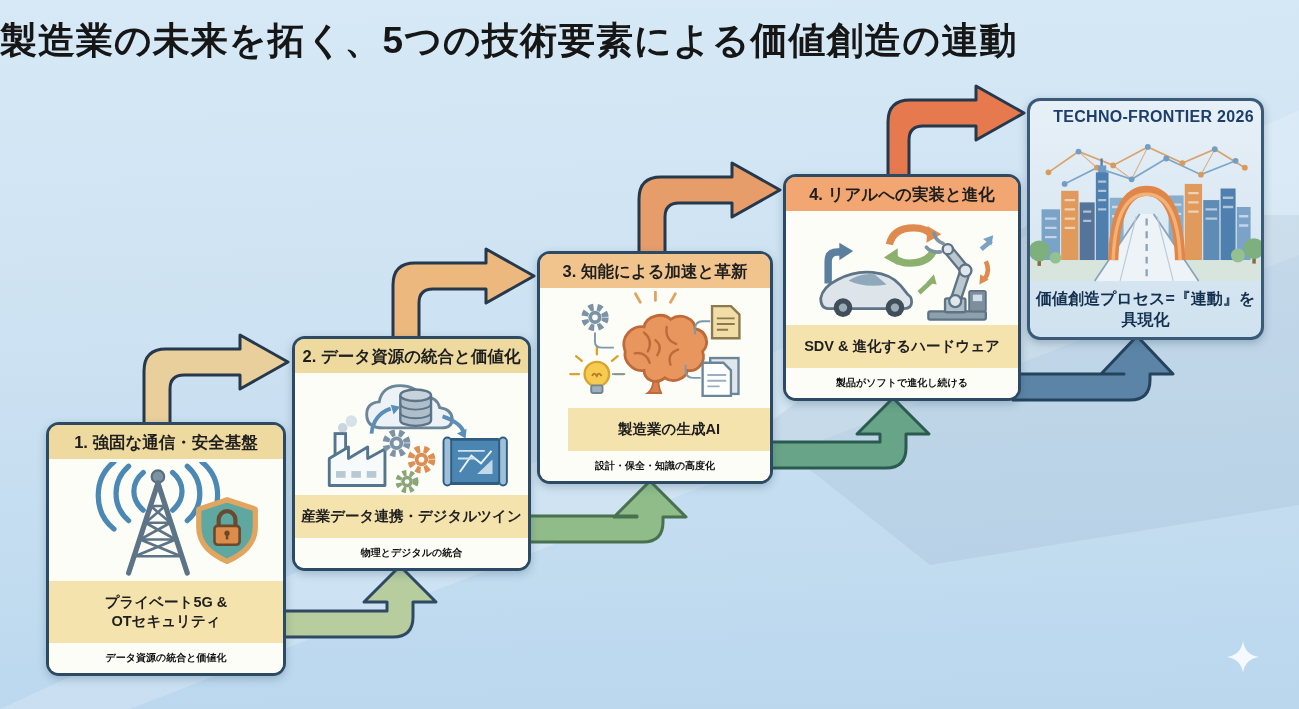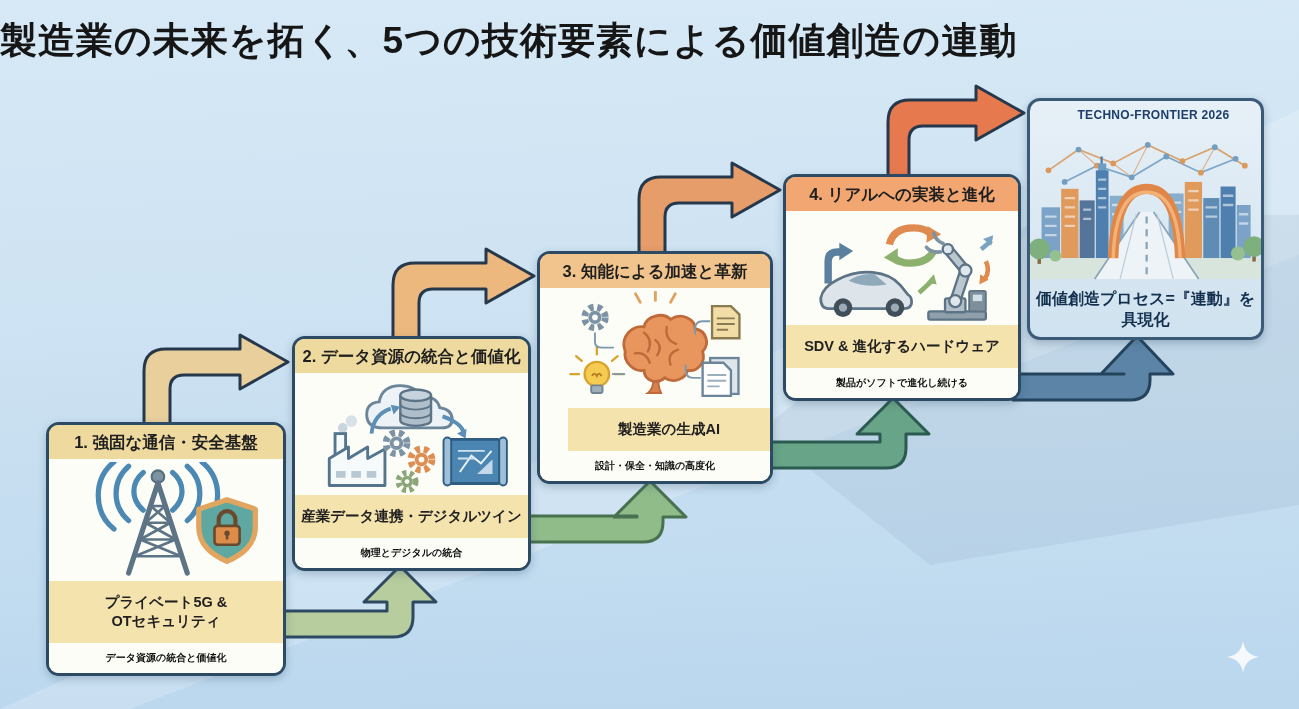--- a/index.html
+++ b/index.html
@@ -18,21 +18,21 @@
     align-items:center;justify-content:center;overflow:hidden;}
   .icn svg{width:96%;height:96%;}
   .sub{flex:0 0 auto;text-align:center;font-weight:800;color:#1f1f1f;
     font-size:14.5px;padding:12px 2px;line-height:1.3;}
   .cap{flex:0 0 auto;text-align:center;font-weight:800;color:#111;
     font-size:10px;padding:8px 2px;border-radius:0 0 9px 9px;background:#fdfdf8;}
   .goal{position:absolute;display:flex;flex-direction:column;
     background:linear-gradient(180deg,#e7f0f7 0%,#cfe2ef 100%);
     border:3px solid #3a5a77;border-radius:13px;
     box-shadow:0 3px 8px rgba(44,74,99,.3);}
-  .goal-title{flex:0 0 auto;text-align:center;font-weight:800;font-size:12px;
+  .goal-title{flex:0 0 auto;text-align:center;font-weight:800;font-size:16px;
     color:#1d3e6b;padding:7px 0 2px 16px;letter-spacing:.3px;}
   .goal-city{flex:1 1 auto;overflow:hidden;}
   .goal-city svg{width:100%;height:100%;}
   .goal-process{flex:0 0 auto;text-align:center;font-weight:800;font-size:16px;
     color:#14304f;padding:3px 1px 6px 1px;}
   .goal-banner{flex:0 0 auto;text-align:center;font-weight:800;font-size:24px;
     color:#ffffff;padding:4px 0 6px 0;border-radius:0 0 9px 9px;letter-spacing:2px;}
 </style>
 </head>
 <body>

